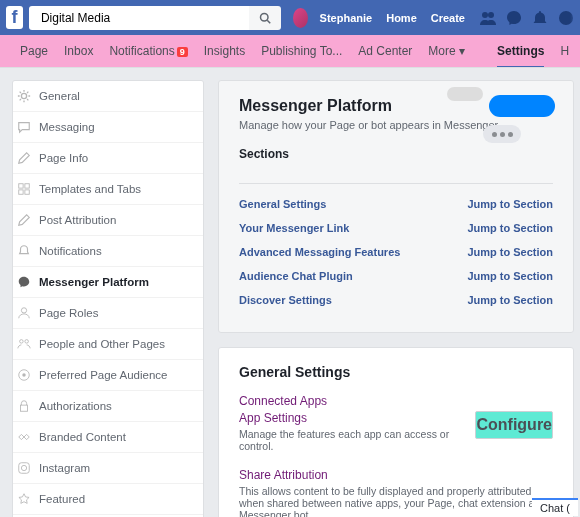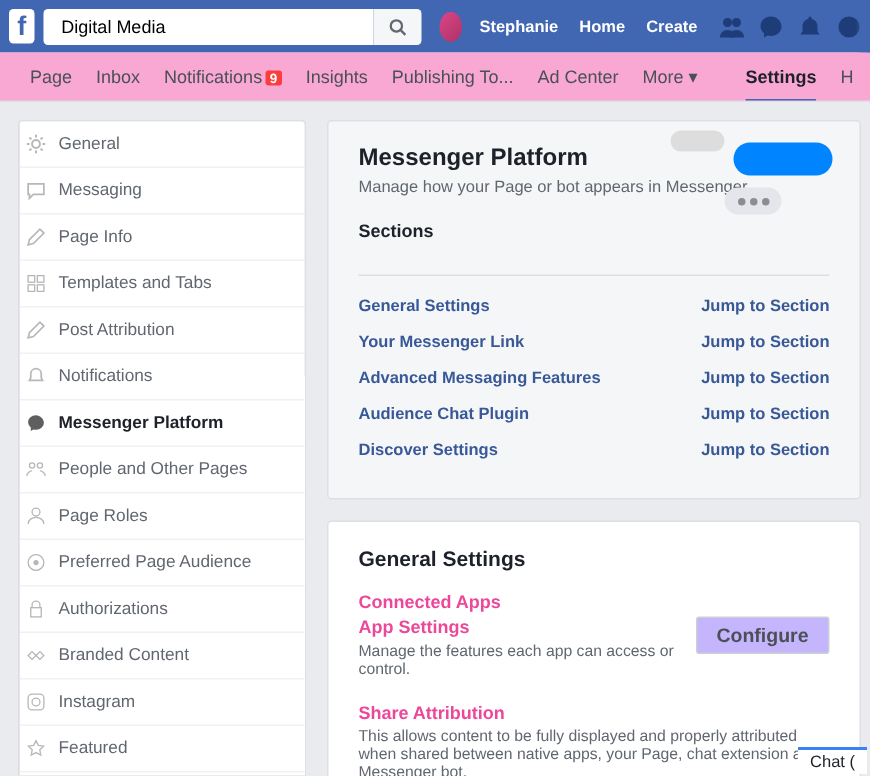--- a/index.html
+++ b/index.html
@@ -31,24 +31,24 @@
 .mp-sub{font-size:11px;color:#616770;margin-bottom:16px}
 .pill-blue{position:absolute;top:14px;right:18px;width:66px;height:22px;border-radius:11px;background:#0084ff}
 .pill-grey-sm{position:absolute;top:6px;right:90px;width:36px;height:14px;border-radius:7px;background:#ddd}
 .dots{position:absolute;top:44px;right:52px;width:38px;height:18px;border-radius:9px;background:#e4e6eb;display:flex;align-items:center;justify-content:center;gap:3px}
 .dots span{width:5px;height:5px;border-radius:50%;background:#8a8d91}
 .sec-head{font-size:12px;font-weight:bold;color:#1d2129;border-bottom:1px solid #dddfe2;padding-bottom:22px;margin-bottom:8px}
 .sec-row{display:flex;justify-content:space-between;padding:6px 0;font-size:11px}
 .sec-row a{color:#385898;font-weight:600;text-decoration:none;cursor:pointer}
 .card2{background:#fff;border:1px solid #dddfe2;border-radius:3px;padding:16px 20px}
 .gs-title{font-size:14px;font-weight:bold;color:#1d2129;margin-bottom:14px}
-.gs-sub{font-size:12px;font-weight:bold;color:#ec4899;margin-bottom:3px}
+.gs-sub{font-size:12px;font-weight:normal;color:#701a75;margin-bottom:3px}
 .gs-text{font-size:10.5px;color:#616770;margin-bottom:16px}
 .gs-row{display:flex;justify-content:space-between;align-items:flex-start}
-.cfg-btn{background:#c4b5fd;border:1px solid #ccd0d5;border-radius:2px;font-size:13px;font-weight:600;color:#4b4f56;padding:4px 13px;cursor:pointer}
+.cfg-btn{background:#5eead4;border:1px solid #ccd0d5;border-radius:2px;font-size:16px;font-weight:600;color:#4b4f56;padding:4px 0;cursor:pointer}
 .chat-pop{position:absolute;bottom:1px;right:2px;background:#fff;border-top:2px solid #3b82f6;font-size:11px;font-weight:400;color:#1d2129;padding:2px 8px}
 svg{display:block}
 .blur{position:absolute;top:0;right:0;width:10px;height:35px;background:linear-gradient(90deg,rgba(66,103,178,0),#4267b2)}
 </style>
 </head>
 <body>
 
 <div class="topbar">
   <div class="fb-logo">f</div>
   <div class="search-wrap">
@@ -141,32 +141,32 @@
         <span>Notifications</span>
       </div>
     <div class="side-item active">
         <svg class="si-icon" viewBox="0 0 16 16">
           <path d="M8 2C4.7 2 2 4.4 2 7.3c0 1.6.8 3 2 4V14l2-1.1c.6.2 1.3.2 2 .2 3.3 0 6-2.4 6-5.3S11.3 2 8 2z" fill="#444"></path>
         </svg>
         <span>Messenger Platform</span>
       </div>
     <div class="side-item">
         <svg class="si-icon" viewBox="0 0 16 16">
+          <circle cx="8" cy="5" r="3" fill="none" stroke="#888"></circle>
+          <path d="M2 14c0-3 3-5 6-5s6 2 6 5" fill="none" stroke="#888"></path>
+        </svg>
+        <span>Page Roles</span>
+      </div>
+    <div class="side-item">
+        <svg class="si-icon" viewBox="0 0 16 16">
           <circle cx="5" cy="5" r="2" fill="none" stroke="#888"></circle>
           <circle cx="11" cy="5" r="2" fill="none" stroke="#888"></circle>
           <path d="M1 13c0-2 2-4 4-4M15 13c0-2-2-4-4-4" fill="none" stroke="#888"></path>
         </svg>
         <span>People and Other Pages</span>
-      </div>
-    <div class="side-item">
-        <svg class="si-icon" viewBox="0 0 16 16">
-          <circle cx="8" cy="5" r="3" fill="none" stroke="#888"></circle>
-          <path d="M2 14c0-3 3-5 6-5s6 2 6 5" fill="none" stroke="#888"></path>
-        </svg>
-        <span>Page Roles</span>
       </div>
     <div class="side-item">
         <svg class="si-icon" viewBox="0 0 16 16">
           <circle cx="8" cy="8" r="6" fill="none" stroke="#888"></circle>
           <circle cx="8" cy="8" r="2" fill="#888"></circle>
         </svg>
         <span>Preferred Page Audience</span>
       </div>
     <div class="side-item">
         <svg class="si-icon" viewBox="0 0 16 16">

